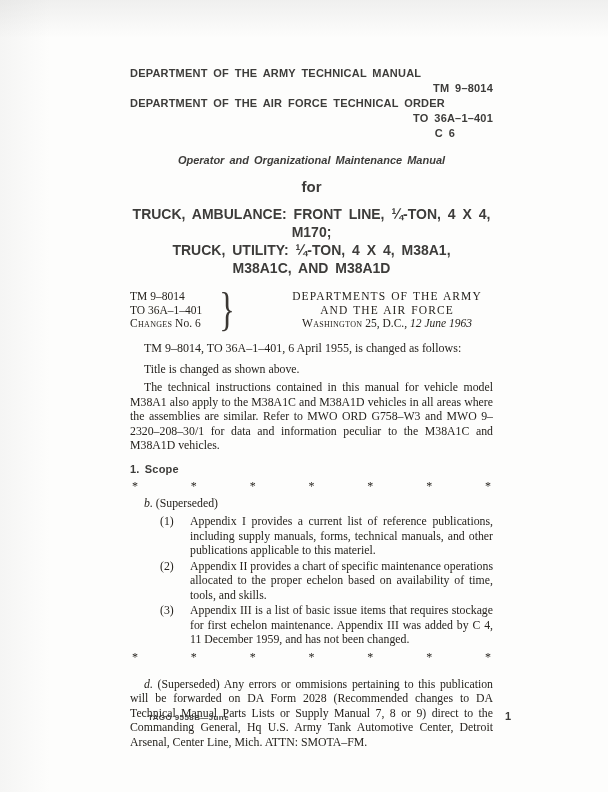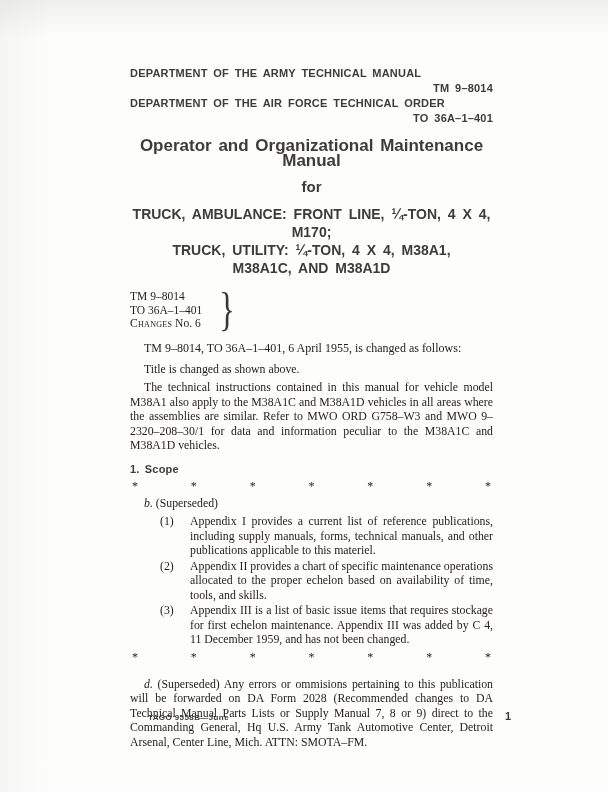--- a/index.html
+++ b/index.html
@@ -20,21 +20,21 @@
 
   
   .gothic { font-family:"Liberation Sans", sans-serif; font-weight:700; color:#3d3c3a; }
   .doc-header { font-size:11px; line-height:15px; letter-spacing:0.2px; word-spacing:2.5px; }
   .hdr-left  { text-align:left; }
   .hdr-right { text-align:right; }
   .hdr-c6    { text-align:right; padding-right:38px; }
 
   
   .title-block { margin-top:12px; text-align:center; }
-  .title-main { font-size:17px; line-height:15px; word-spacing:2px; }
+  .title-main { font-size:11px; line-height:15px; word-spacing:2px;font-style:italic; }
   .title-for  { font-size:15px; margin-top:12px; line-height:14px; }
   .title-trucks { margin-top:11px; font-size:14px; line-height:18px; word-spacing:3px;text-align:center; }
 
   
   .issue-block { margin-top:13px; display:flex; align-items:center; font-size:11.5px; line-height:13.5px; }
   .issue-left { width:86px; }
   .issue-left div { white-space:nowrap; }
   .smallcaps { font-variant:small-caps; letter-spacing:0.3px; }
   .brace { font-family:"Liberation Serif", serif; font-size:46px; font-weight:400;
            color:#3a3733; transform:scaleX(0.7); line-height:40px; }
@@ -73,39 +73,45 @@
 <body>
 
 <div class="page">
   <div class="content">
 
     <div class="doc-header gothic">
       <div class="hdr-left">DEPARTMENT OF THE ARMY TECHNICAL MANUAL</div>
       <div class="hdr-right">TM 9–8014</div>
       <div class="hdr-left">DEPARTMENT OF THE AIR FORCE TECHNICAL ORDER</div>
       <div class="hdr-right">TO 36A–1–401</div>
+      <div class="hdr-c6">C 6</div>
     </div>
 
     <div class="title-block gothic">
       <div class="title-main">Operator and Organizational Maintenance Manual</div>
       <div class="title-for">for</div>
       <div class="title-trucks">
         <div>TRUCK, AMBULANCE: FRONT LINE, ¼-TON, 4 X 4, M170;</div>
         <div>TRUCK, UTILITY: ¼-TON, 4 X 4, M38A1,</div>
         <div>M38A1C, AND M38A1D</div>
       </div>
     </div>
 
     <div class="issue-block">
       <div class="issue-left">
         <div>TM 9–8014</div>
         <div>TO 36A–1–401</div>
         <div><span class="smallcaps">Changes</span> <span>No. 6</span></div>
       </div>
       <div class="brace">}</div>
+      <div class="issue-right">
+        <div class="dept">DEPARTMENTS OF THE ARMY</div>
+        <div class="dept">AND THE AIR FORCE</div>
+        <div><span class="smallcaps">Washington</span> <span>25, D.C.,</span> <span class="issue-date">12 June 1963</span></div>
+      </div>
     </div>
 
     <p class="change-line body-text indent">TM 9–8014, TO 36A–1–401, 6 April 1955, is changed as follows:</p>
     <p class="title-changed body-text indent">Title is changed as shown above.</p>
     <p class="tech-para body-text indent">The technical instructions contained in this manual for vehicle model M38A1 also apply to the M38A1C and M38A1D vehicles in all areas where the assemblies are similar.  Refer to MWO ORD G758–W3 and MWO 9–2320–208–30/1 for data and information peculiar to the M38A1C and M38A1D vehicles.</p>
 
     <div class="scope-heading gothic">1. Scope</div>
 
     <div class="asterisk-row">
       <span>*</span>

